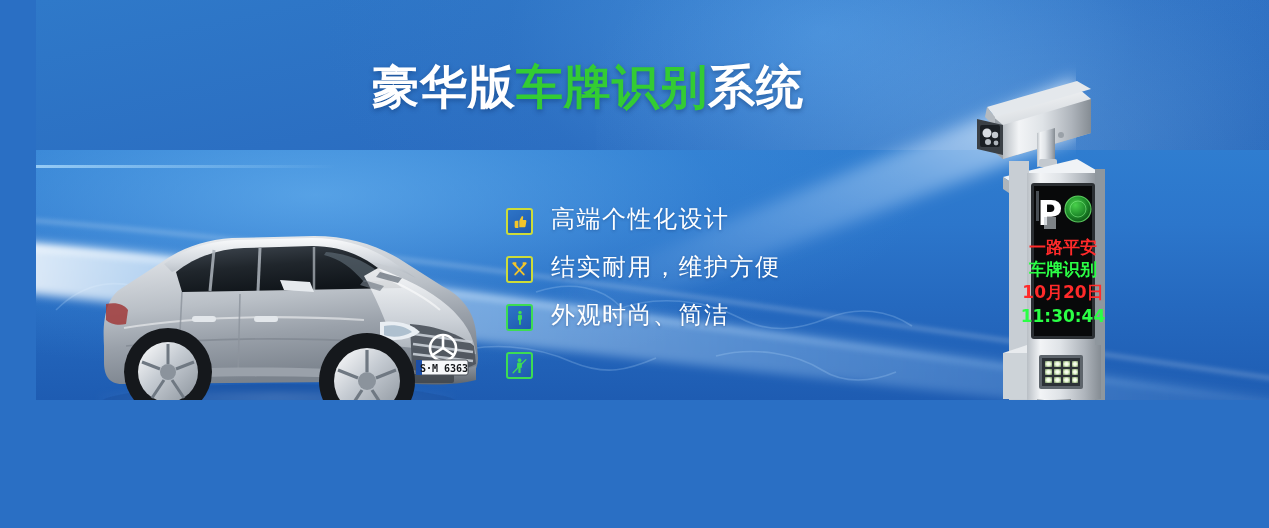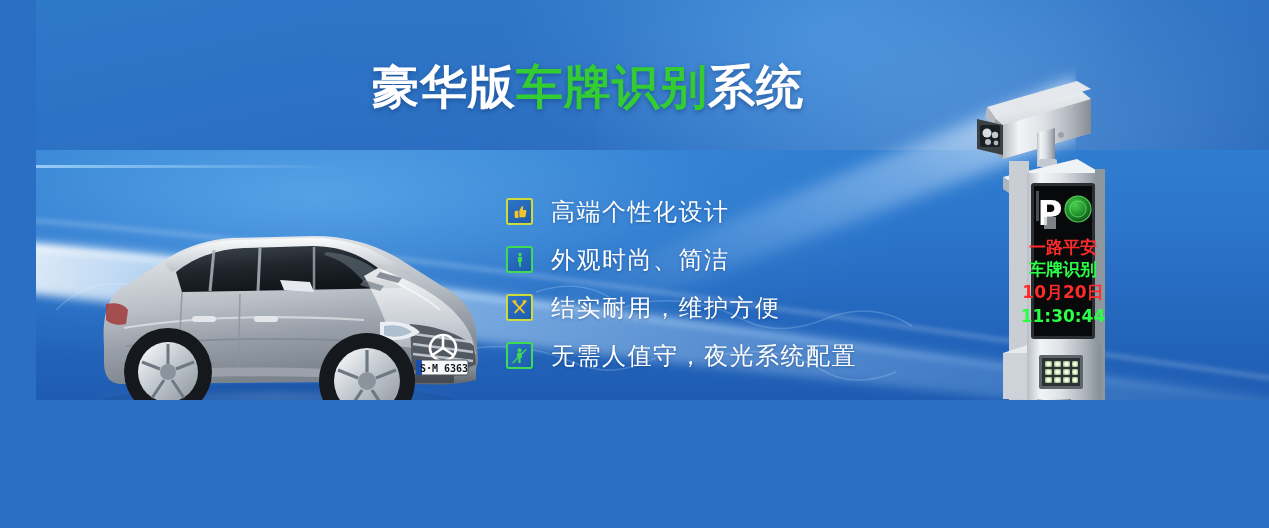--- a/index.html
+++ b/index.html
@@ -54,21 +54,21 @@
   }
   .h-white { color:#ffffff; }
   .h-green { color:#33cc33; }
   .subheadline {
     margin-top:12px; font-size:30px; color:#f2f7ff; letter-spacing:1px;
     white-space:nowrap; text-shadow:0 1px 4px rgba(0,35,85,0.35);
   }
 
   
   .features { position:absolute; left:470px; top:188px; }
-  .feature-row { display:flex; align-items:center; height:47px; margin-bottom:1px; }
+  .feature-row { display:flex; align-items:flex-end; height:47px; margin-bottom:1px; }
   .feature-icon {
     width:27px; height:27px; flex:0 0 27px; border-radius:3px;
     display:flex; align-items:center; justify-content:center;
     background:linear-gradient(150deg,#2e74c7,#1e5bae);
     margin-right:18px;
   }
   .fi-yellow { border:2px solid #cddc39; }
   .fi-green  { border:2px solid #3ddc53; }
   .feature-text {
     font-size:24px; color:#ffffff; letter-spacing:1.5px; white-space:nowrap;
@@ -162,52 +162,51 @@
       <span class="feature-icon fi-yellow">
         <svg width="16" height="16" viewBox="0 0 24 24" fill="#f2c52b">
           <path d="M9.5 21H6a2 2 0 0 1-2-2v-7a2 2 0 0 1 2-2h3.5V21z"></path>
           <path d="M11 10l3.3-6.2c.3-.6 1-.9 1.6-.6.7.3 1 1 .9 1.7L16.2 9H20c1 0 1.8.9 1.6 1.9l-1.3 7.5c-.2.9-1 1.6-2 1.6H11V10z"></path>
         </svg>
       </span>
       <span class="feature-text">高端个性化设计</span>
     </div>
 
     <div class="feature-row">
-      <span class="feature-icon fi-green">
-        <svg width="16" height="18" viewBox="0 0 24 24" fill="#3ddc53">
-          <circle cx="12" cy="3.6" r="2.6"></circle>
-          <path d="M10.8 7h2.4c1 0 1.8.8 1.8 1.8v5.6h-1.7V22h-2.6v-6.6H8.9V8.8C8.9 7.8 9.8 7 10.8 7z"></path>
-        </svg>
-      </span>
-      <span class="feature-text">外观时尚、简洁</span>
-    </div>
-
-    <div class="feature-row">
       <span class="feature-icon fi-yellow">
         <svg width="17" height="17" viewBox="0 0 24 24" fill="none" stroke="#f2c52b" stroke-width="2.6" stroke-linecap="round">
           <path d="M4 4 L18 19"></path>
           <path d="M20 4 L6 19"></path>
           <path d="M3.2 3.2 L6.2 3.2 L6.2 6.2"></path>
           <path d="M20.8 3.2 L17.8 3.2 L17.8 6.2"></path>
         </svg>
       </span>
       <span class="feature-text">结实耐用，维护方便</span>
     </div>
 
     <div class="feature-row">
       <span class="feature-icon fi-green">
+        <svg width="16" height="18" viewBox="0 0 24 24" fill="#3ddc53">
+          <circle cx="12" cy="3.6" r="2.6"></circle>
+          <path d="M10.8 7h2.4c1 0 1.8.8 1.8 1.8v5.6h-1.7V22h-2.6v-6.6H8.9V8.8C8.9 7.8 9.8 7 10.8 7z"></path>
+        </svg>
+      </span>
+      <span class="feature-text">外观时尚、简洁</span>
+    </div>
+
+    <div class="feature-row">
+      <span class="feature-icon fi-green">
         <svg width="17" height="18" viewBox="0 0 24 24">
           <g fill="#3ddc53">
             <circle cx="12" cy="3.8" r="2.7"></circle>
             <path d="M10.6 7.2h2.8c1.1 0 2 .9 2 2v5.4h-1.8V22h-3.2v-7.4H8.6V9.2c0-1.1.9-2 2-2z"></path>
           </g>
           <path d="M3 21.5 L21 3" stroke="#3ddc53" stroke-width="1.9" fill="none" stroke-linecap="round"></path>
         </svg>
       </span>
-      <span class="feature-text">无需人值守，夜光系统配置</span>
     </div>
   </div>
 
   <div class="car-reflect"></div>
   <svg class="car" viewBox="0 0 430 250">
     <defs>
       <linearGradient id="body" x1="0" y1="0" x2="0.25" y2="1">
         <stop offset="0%" stop-color="#f2f4f6"></stop>
         <stop offset="22%" stop-color="#d7dbe0"></stop>
         <stop offset="50%" stop-color="#b9bfc6"></stop>

